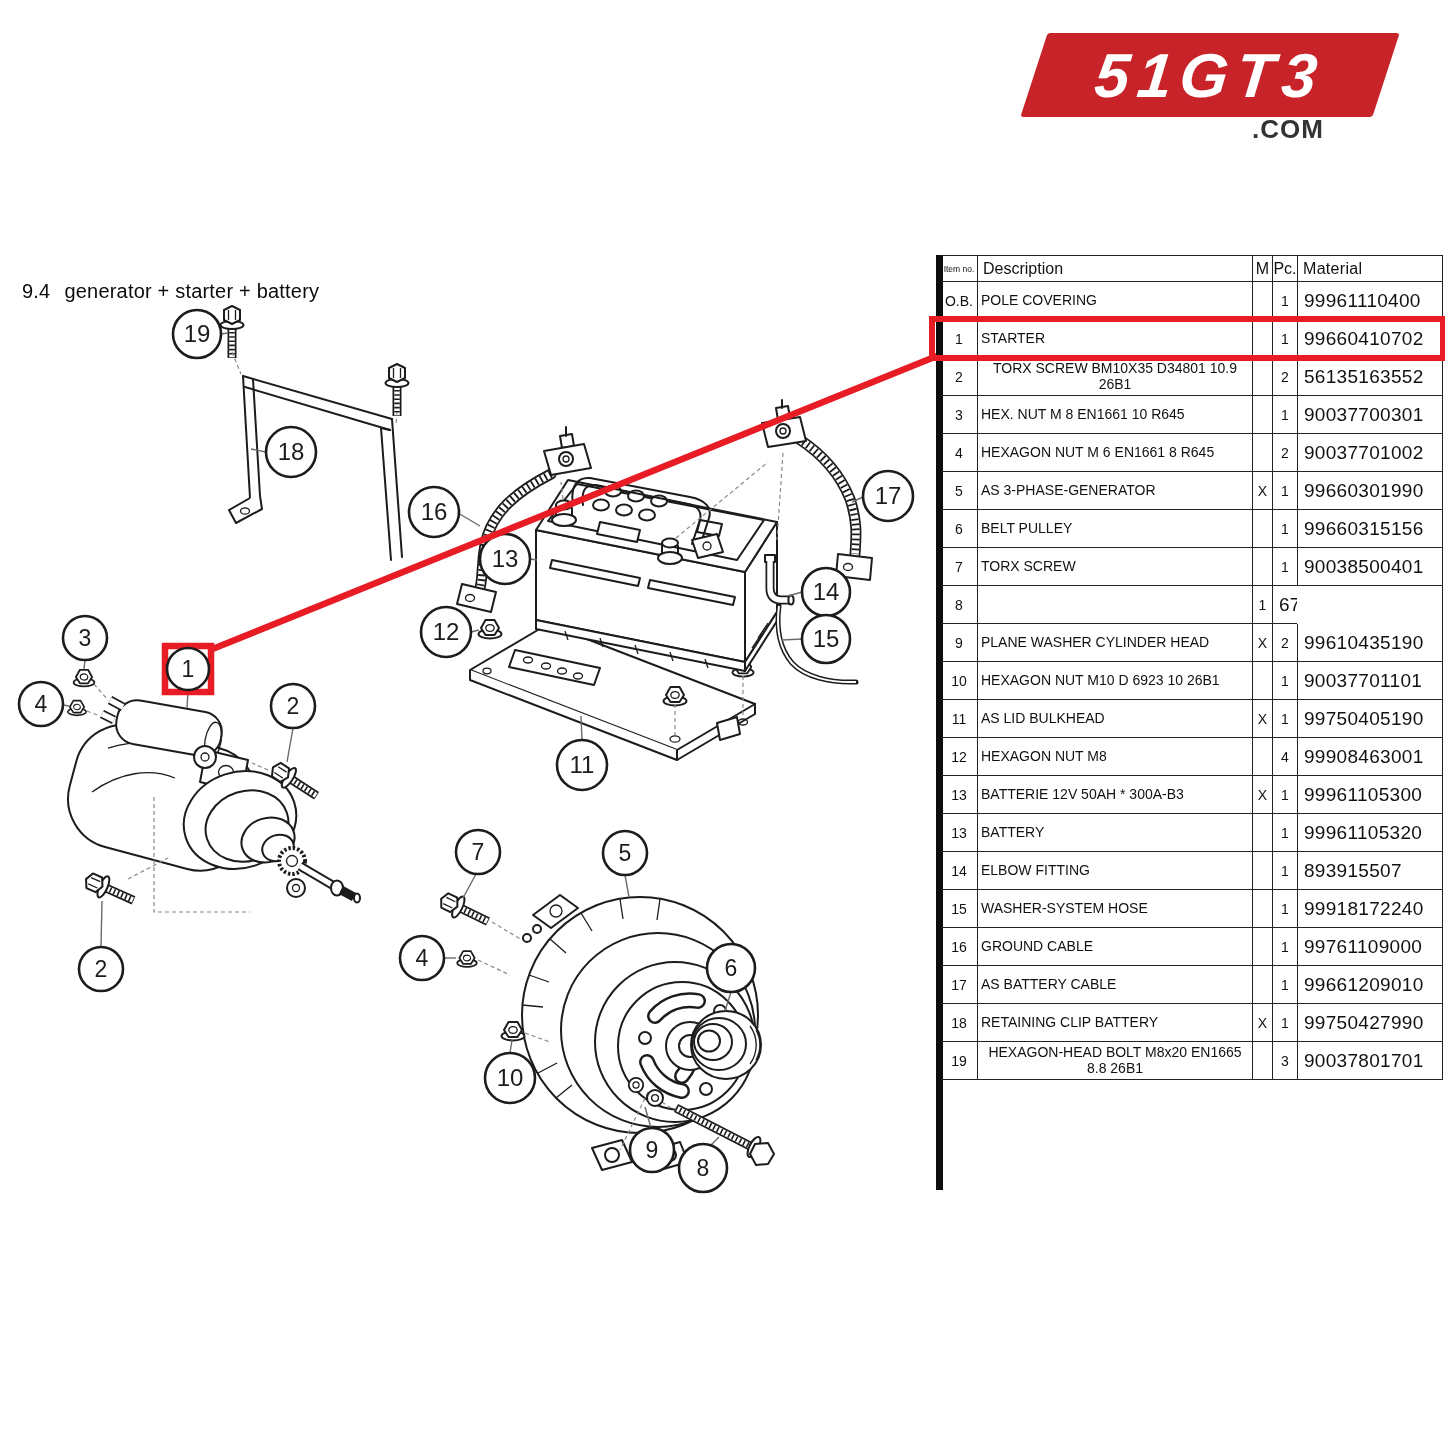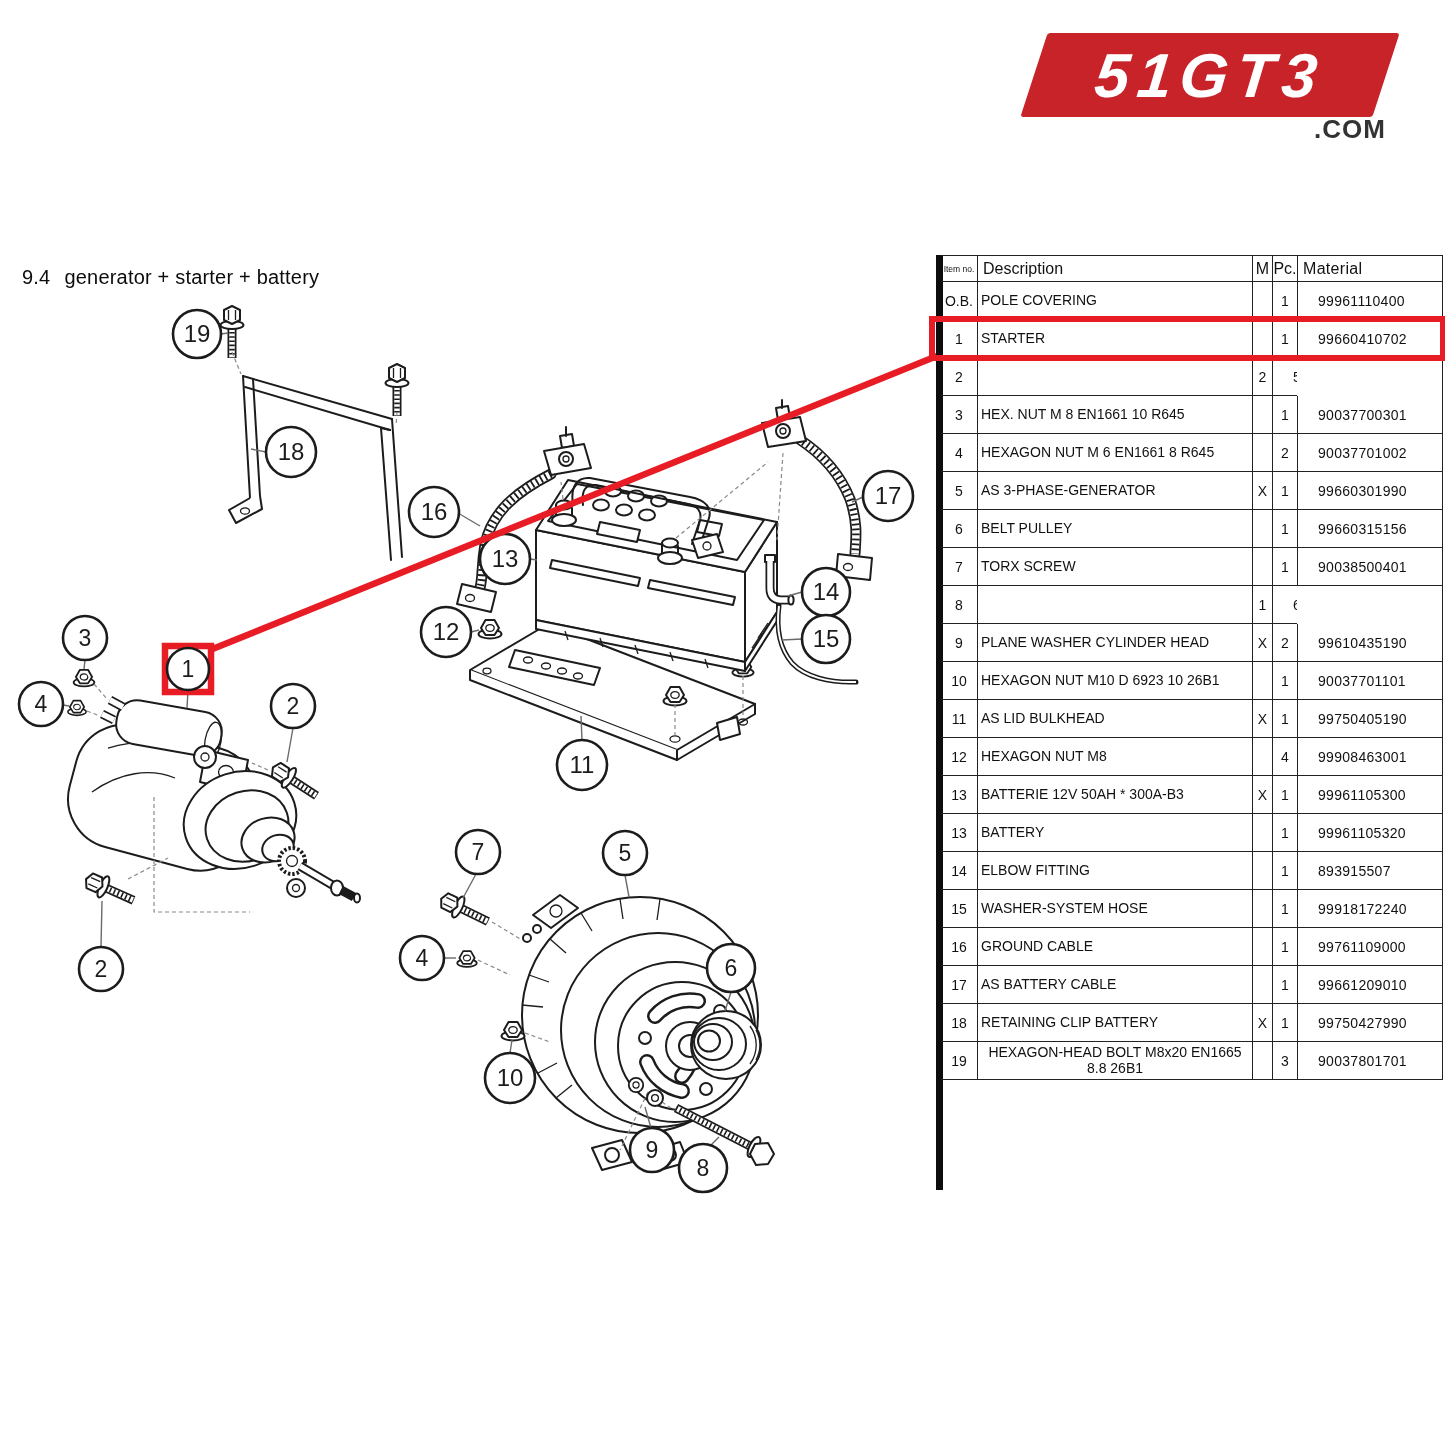--- a/index.html
+++ b/index.html
@@ -1,28 +1,28 @@
 <!DOCTYPE html>
 <html><head>
 <meta charset="utf-8">
 <style>
   html,body{margin:0;padding:0;background:#fff;}
   #canvas{position:relative;width:1445px;height:1445px;background:#ffffff;overflow:hidden;
           font-family:"Liberation Sans","DejaVu Sans",sans-serif;}
   
-  #title{position:absolute;left:22px;top:266px;font-size:20px;color:#0c0c0c;letter-spacing:.2px;}
+  #title{position:absolute;left:22px;top:280px;font-size:20px;color:#0c0c0c;letter-spacing:.2px;}
   #title .num{margin-right:14px;}
   
   #logo{position:absolute;left:1034px;top:33px;width:352px;height:84px;}
   #logo .band{position:absolute;left:0;top:0;width:100%;height:100%;background:#c9232a;
               transform:skewX(-18deg);border-radius:3px;}
   #logo .word{position:absolute;left:0;top:0;width:100%;height:100%;display:flex;align-items:center;
               justify-content:center;color:#ffffff;font-weight:bold;font-style:italic;
               font-size:62px;letter-spacing:8px;transform:skewX(-6deg);}
-  #logo-tld{position:absolute;left:1286px;top:114px;width:100px;text-align:right;
+  #logo-tld{position:absolute;left:1224px;top:114px;width:100px;text-align:right;
             font-weight:bold;font-size:26px;color:#333;letter-spacing:1px;}
   
   #art{position:absolute;left:0;top:0;width:1445px;height:1445px;}
   .ln{stroke:#1c1c1c;stroke-width:2;fill:none;stroke-linejoin:round;stroke-linecap:round;}
   .lnf{stroke:#1c1c1c;stroke-width:2;fill:#ffffff;stroke-linejoin:round;}
   .thin{stroke:#1c1c1c;stroke-width:1.3;fill:none;}
   .leader{stroke:#6b6b6b;stroke-width:1.4;fill:none;}
   .dash{stroke:#8a8a8a;stroke-width:1.2;fill:none;stroke-dasharray:4 3;}
   .cable-out{stroke:#1c1c1c;stroke-width:11;fill:none;stroke-linecap:round;}
   .cable-in{stroke:#ffffff;stroke-width:7.5;fill:none;stroke-linecap:round;}
@@ -36,21 +36,21 @@
   
   #table-wrap{position:absolute;left:941px;top:255px;width:501px;
               border-top:1.6px solid #222;border-right:1.6px solid #222;}
   #leftbar{position:absolute;left:936px;top:255px;width:7px;height:935px;background:#0d0d0d;}
   .trow{display:grid;grid-template-columns:36px 275px 20px 25px 145px;}
   .tcell{border-left:1.5px solid #222;border-bottom:1.5px solid #222;display:flex;
          align-items:center;color:#111;overflow:hidden;}
   .tcell.c-item{border-left:none;justify-content:center;font-size:14px;}
   .tcell.c-desc{font-size:14px;line-height:1.08;padding:1px 3px;text-align:center;}
   .tcell.c-m,.tcell.c-pc{justify-content:center;font-size:14px;}
-  .tcell.c-mat{font-size:14px;padding-left:20px;letter-spacing:.3px;}
+  .tcell.c-mat{font-size:19px;padding-left:6px;letter-spacing:.3px;}
   .trow.hdr{height:26px;}
   .trow.hdr .tcell{font-size:16px;}
   .trow.hdr .c-item{font-size:8.5px;}
   .trow.hdr .c-desc,.trow.hdr .c-mat{padding-left:5px;}
   .trow.body{height:38px;}
   #row-highlight{position:absolute;pointer-events:none;border:6px solid #e81c24;z-index:8;}
   .redstroke{stroke:#e81c24;stroke-width:6.5;fill:none;}
 </style>
 </head>
 <body>
@@ -469,20 +469,21 @@
       <div class="trow body">
         <div class="tcell c-item">1</div>
         <div class="tcell c-desc">STARTER</div>
         <div class="tcell c-m"></div>
         <div class="tcell c-pc">1</div>
         <div class="tcell c-mat">99660410702</div>
       </div>
       <div id="row-highlight" style="left: -12px; top: 60px; width: 505px; height: 33px; border-color: rgb(232, 28, 36);"></div>
       <div class="trow body">
         <div class="tcell c-item">2</div>
+        <div class="tcell c-desc">TORX SCREW BM10X35 D34801 10.9 26B1</div>
         <div class="tcell c-m"></div>
         <div class="tcell c-pc">2</div>
         <div class="tcell c-mat">56135163552</div>
       </div>
       <div class="trow body">
         <div class="tcell c-item">3</div>
         <div class="tcell c-desc">HEX. NUT M 8 EN1661 10 R645</div>
         <div class="tcell c-m"></div>
         <div class="tcell c-pc">1</div>
         <div class="tcell c-mat">90037700301</div>

